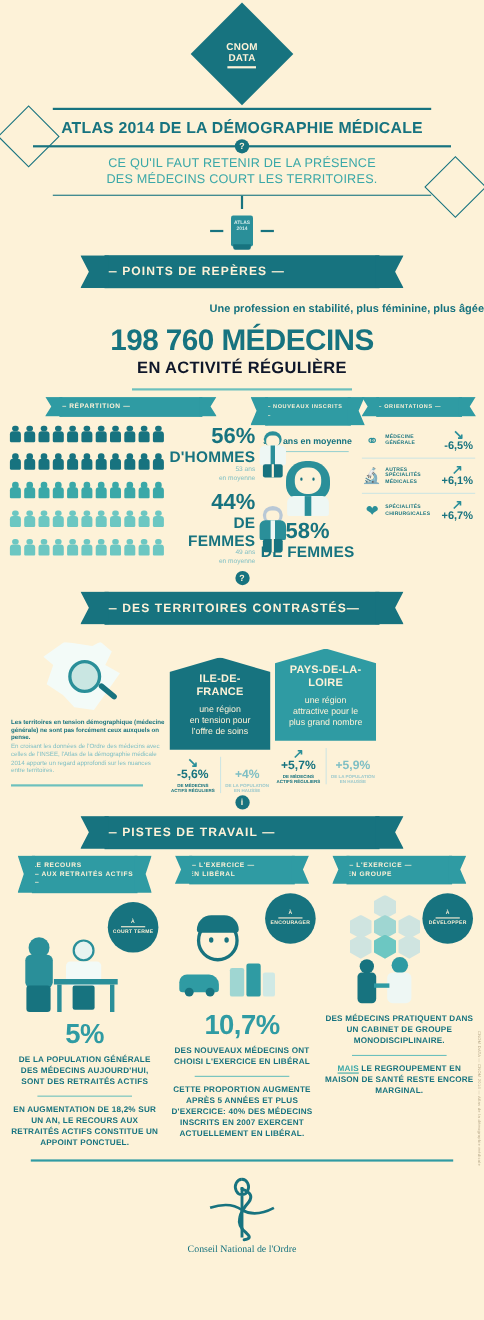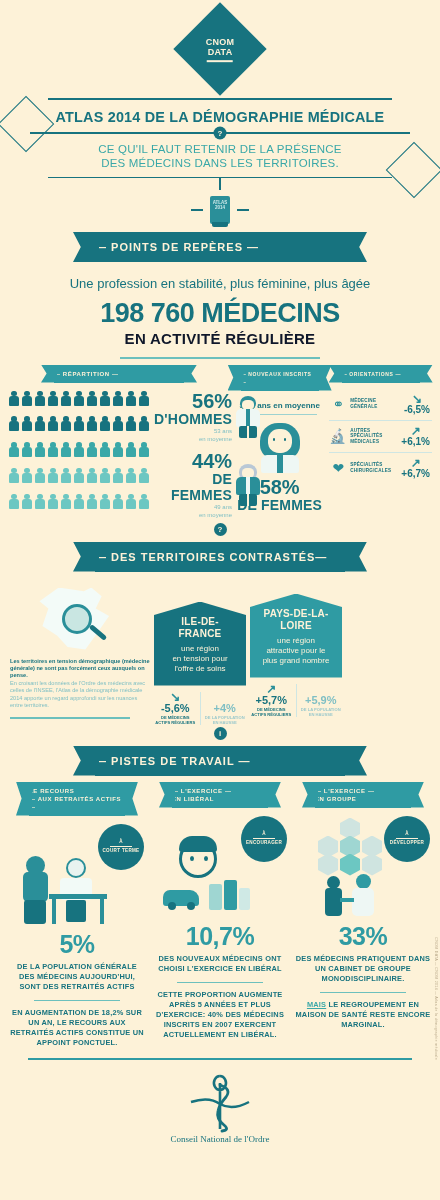--- a/index.html
+++ b/index.html
@@ -77,21 +77,21 @@
   .ribbon.small {
     font-size:6px; letter-spacing:.6px; padding:5px 0; background:#2f9ba3; width:104px; line-height:8px;
   }
   .ribbon.small:before, .ribbon.small:after {
     content:""; position:absolute; top:0; width:16px; height:100%; background:#2f9ba3;
   }
   .ribbon.small:before { left:-13px; clip-path:polygon(0 0,100% 0,100% 100%,0 100%,35% 50%); }
   .ribbon.small:after  { right:-13px; clip-path:polygon(0 0,100% 0,65% 50%,100% 100%,0 100%); }
 
   
-  .lead-note { text-align:center; font-size:13px; font-weight:normal; margin-top:14px; color:#17737f; }
+  .lead-note { text-align:right; font-size:10px; font-weight:bold; margin-top:14px; color:#17737f; }
   .headline { text-align:center; font-size:27px; font-weight:bold; letter-spacing:-0.5px; margin-top:7px; color:#17737f; }
   .headline2 { text-align:center; font-size:15px; font-weight:bold; letter-spacing:.3px; color:#0f172a; margin-top:1px; }
   .rule-c { width:200px; height:1.5px; background:#6cc0bd; margin:10px auto 0; }
 
   
   .stat-row { display:flex; margin-top:6px; padding:0 8px; gap:4px; }
   .col-rep { width:222px; }
   .col-new { width:96px; }
   .col-ori { width:108px; }
   .sub-head { display:flex; justify-content:center; }
@@ -220,21 +220,21 @@
   <div class="title-zone">
     <div class="deco-chev deco-left"></div>
     <div class="deco-chev deco-right"></div>
     <div class="hline short"></div>
     <div class="main-title">ATLAS 2014 DE LA DÉMOGRAPHIE MÉDICALE</div>
     <div class="title-divider">
       <div class="qbadge">?</div>
     </div>
     <div class="subtitle">
       <div>CE QU'IL FAUT RETENIR DE LA PRÉSENCE</div>
-      <div>DES MÉDECINS DANS LES TERRITOIRES.</div>
+      <div>DES MÉDECINS COURT LES TERRITOIRES.</div>
     </div>
     <div class="hline short"></div>
   </div>
 
   <div class="connector">
       <div class="vline"></div>
     </div>
 
   <div class="book-row">
     <div class="dash"></div>
@@ -729,21 +729,20 @@
         <div class="fig" style="left:68px;top:22px;width:20px;height:22px;background:#cfe4e0;clip-path:polygon(50% 0,100% 25%,100% 75%,50% 100%,0 75%,0 25%);"></div>
         <div class="fig" style="left:24px;top:40px;width:20px;height:22px;background:#cfe4e0;clip-path:polygon(50% 0,100% 25%,100% 75%,50% 100%,0 75%,0 25%);"></div>
         <div class="fig" style="left:46px;top:40px;width:20px;height:22px;background:#6cc7c2;clip-path:polygon(50% 0,100% 25%,100% 75%,50% 100%,0 75%,0 25%);"></div>
         <div class="fig" style="left:68px;top:40px;width:20px;height:22px;background:#cfe4e0;clip-path:polygon(50% 0,100% 25%,100% 75%,50% 100%,0 75%,0 25%);"></div>
         <div class="fig head-c" style="left:33px;top:62px;width:13px;height:13px;background:#17737f;"></div>
         <div class="fig" style="left:31px;top:74px;width:17px;height:28px;background:#17737f;border-radius:4px;"></div>
         <div class="fig head-c" style="left:62px;top:60px;width:15px;height:15px;background:#2f9ba3;"></div>
         <div class="fig" style="left:58px;top:74px;width:22px;height:28px;background:#eef7f4;border-radius:5px;"></div>
         <div class="fig" style="left:46px;top:84px;width:14px;height:4px;background:#2f9ba3;"></div>
       </div>
-      <div class="p-big">33%</div>
       <div class="p-desc">DES MÉDECINS PRATIQUENT DANS UN CABINET DE GROUPE MONODISCIPLINAIRE.</div>
       <div class="p-rule"></div>
       <div class="p-concl"><span class="hl">MAIS</span><span> LE REGROUPEMENT EN MAISON DE SANTÉ RESTE ENCORE MARGINAL.</span></div>
     </div>
   </div>
 
   <div class="foot-rule"></div>
 
   <div class="footer">
     <div class="cad">

